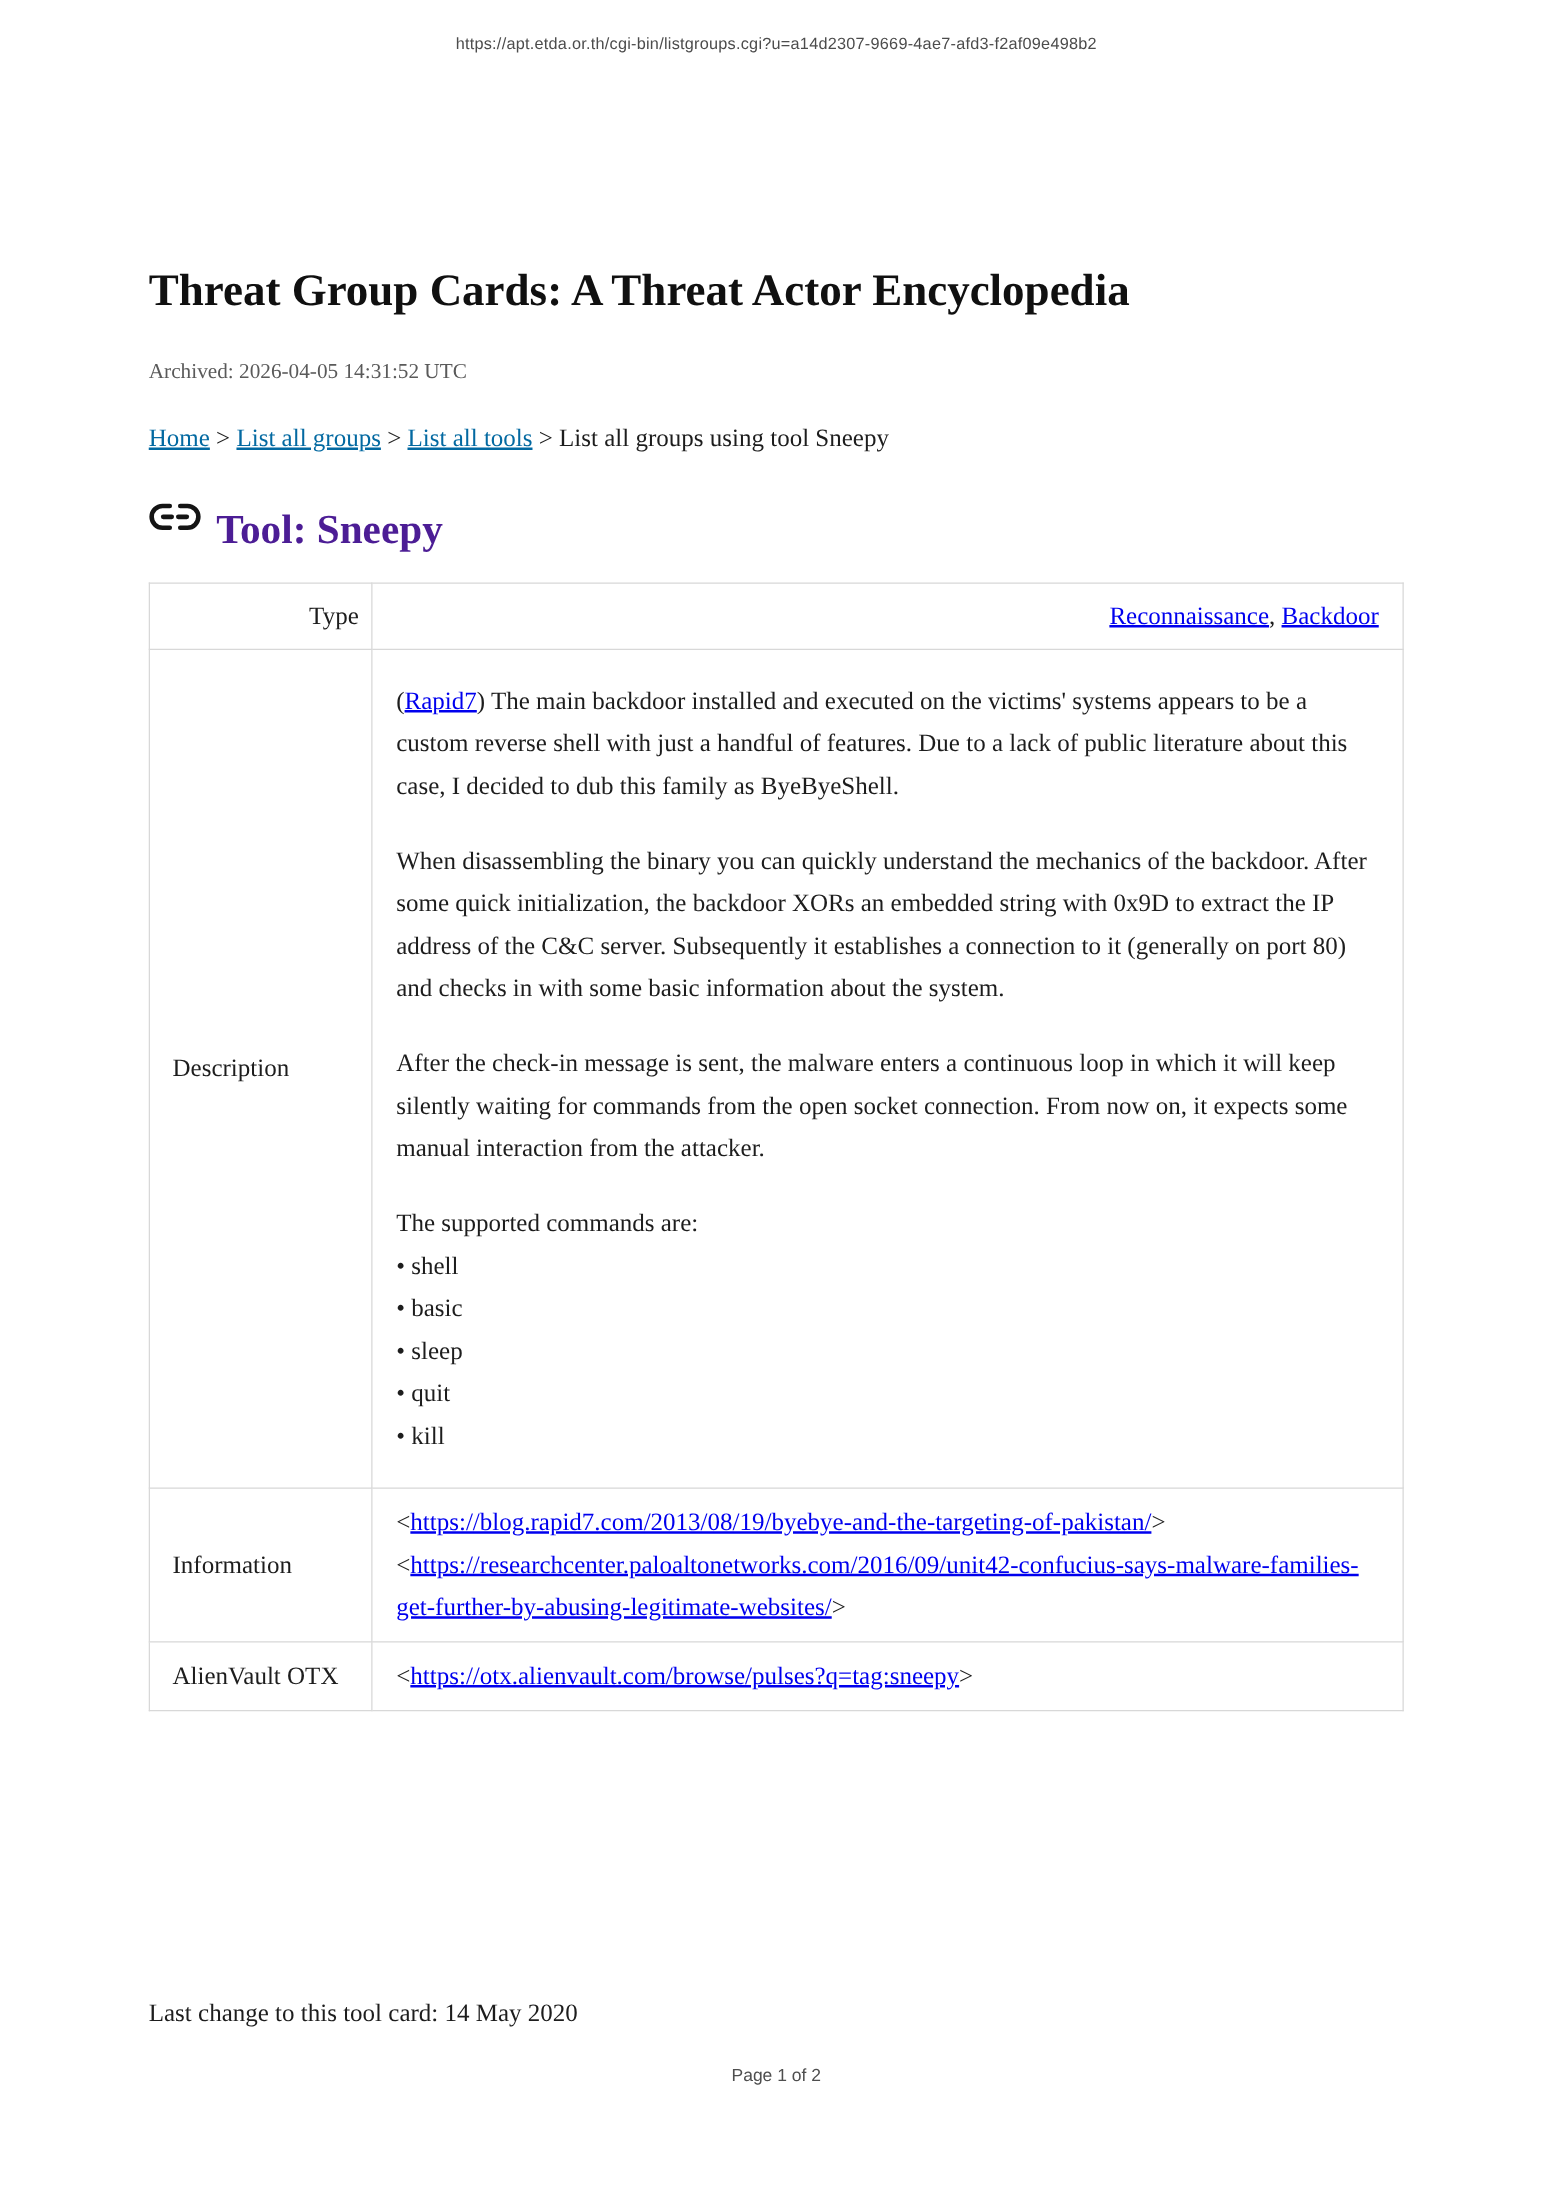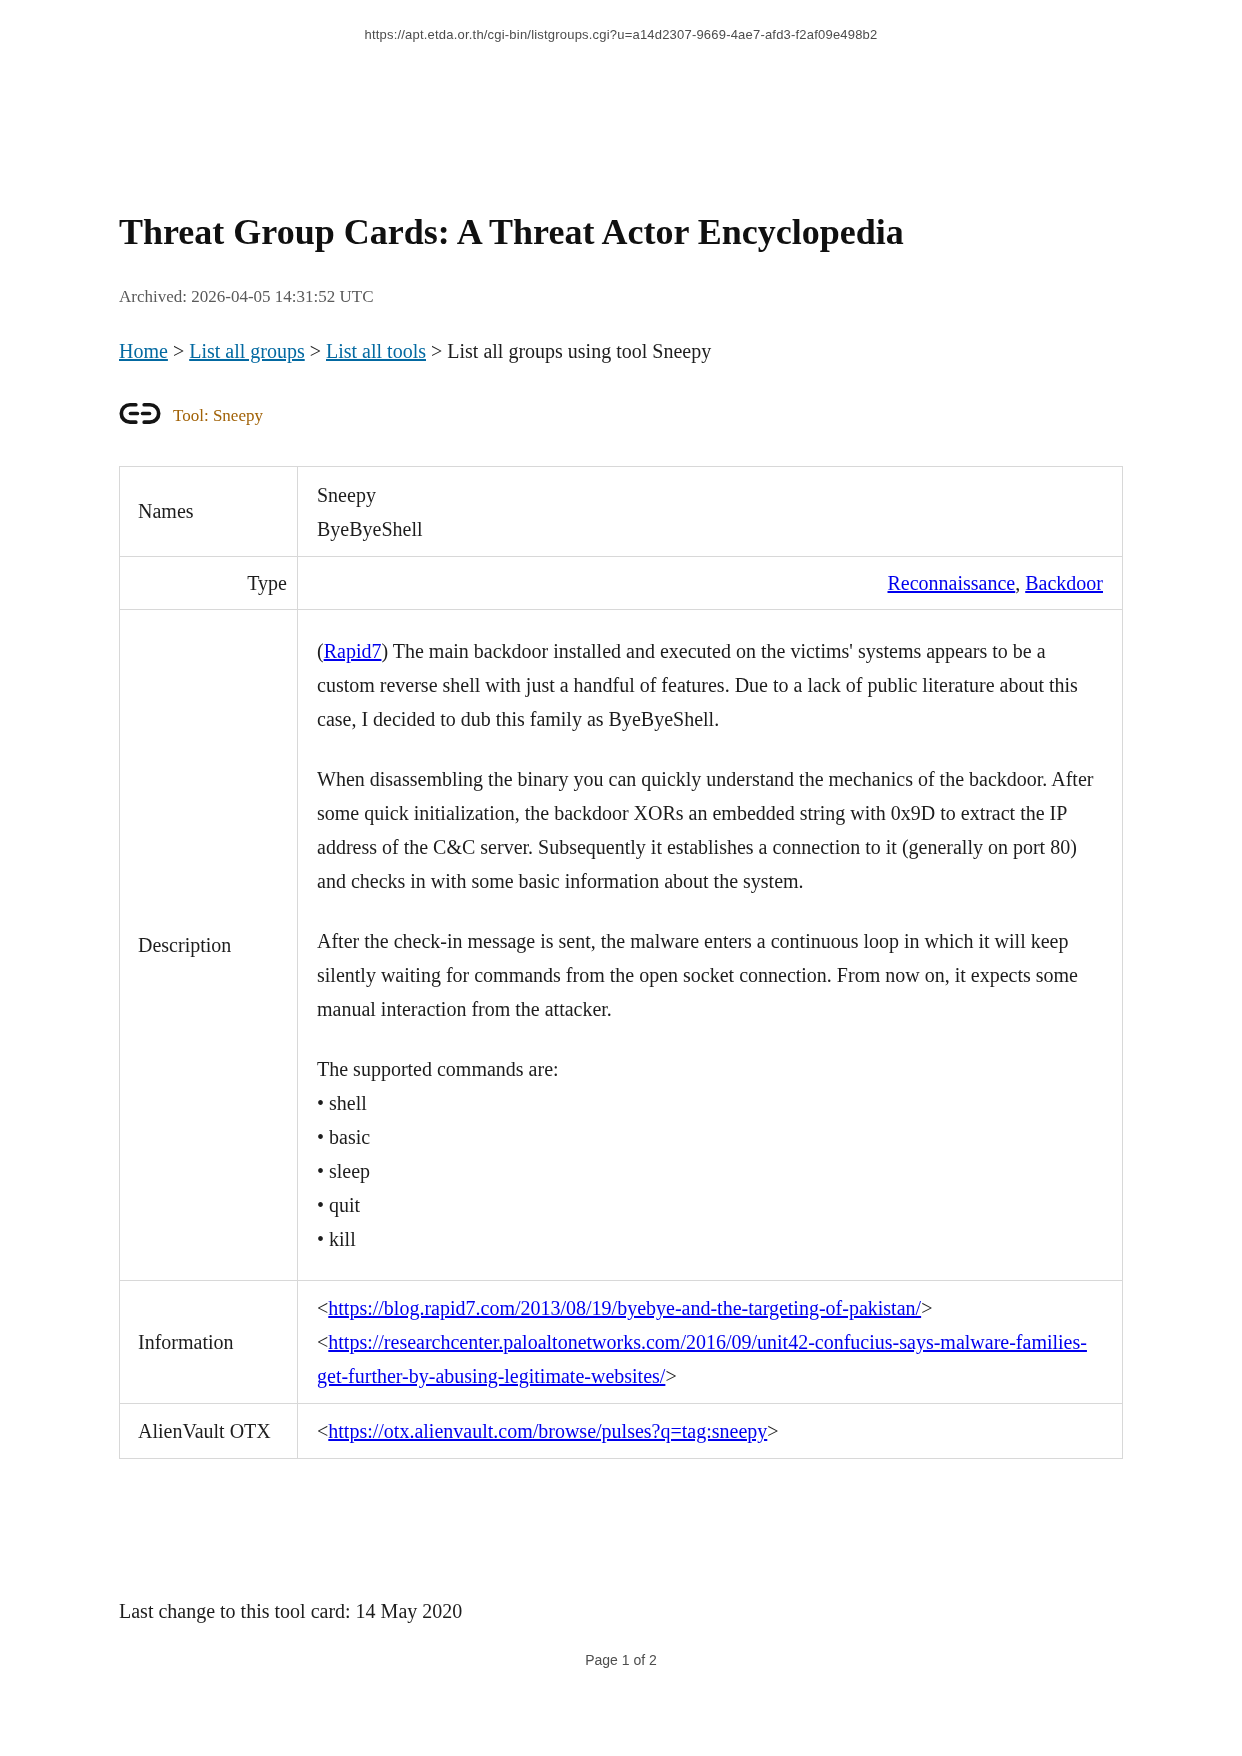--- a/index.html
+++ b/index.html
@@ -34,21 +34,21 @@
   }
   .breadcrumb a { color:#0369a1; }
   .breadcrumb .sep { color:#1d1d1d; }
 
   .tool-heading {
     position:absolute; top:400px; left:119px;
     display:flex; align-items:flex-start;
   }
   .link-icon { width:42px; height:28px; margin-right:12px; flex:0 0 auto; }
   .tool-heading h2 {
-    margin:6px 0 0 0; font-size:17px; font-weight:normal; color:#a16207;
+    margin:6px 0 0 0; font-size:33px; font-weight:bold; color:#4c1d95;
   }
 
   table.card {
     position:absolute; top:466px; left:119px;
     width:1004px; border-collapse:collapse; table-layout:fixed;
   }
   table.card td {
     border:1px solid #d8d8d8;
     vertical-align:middle;
     font-size:20px; color:#1d1d1d;
@@ -98,27 +98,20 @@
     <path d="M16 4.2 H10.5 A8.3 8.3 0 0 0 10.5 20.8 H16" stroke="#141414" stroke-width="3.5" stroke-linecap="round" stroke-linejoin="round"></path>
     <path d="M11 12.5 H17.5" stroke="#141414" stroke-width="3.5" stroke-linecap="round"></path>
     <path d="M24 4.2 H29.5 A8.3 8.3 0 0 1 29.5 20.8 H24" stroke="#141414" stroke-width="3.5" stroke-linecap="round" stroke-linejoin="round"></path>
     <path d="M22.5 12.5 H29" stroke="#141414" stroke-width="3.5" stroke-linecap="round"></path>
   </svg>
   <h2>Tool: Sneepy</h2>
 </div>
 
 <table class="card">
   <tbody>
-      <tr class="row-names">
-    <td class="cell-label">Names</td>
-    <td class="cell-content">
-      <div class="names-line">Sneepy</div>
-      <div class="names-line">ByeByeShell</div>
-    </td>
-  </tr>
   <tr class="row-type">
     <td class="cell-label">Type</td>
     <td class="cell-content">
       <a href="#">Reconnaissance</a><span>, </span><a href="#">Backdoor</a>
     </td>
   </tr>
   <tr class="row-description">
     <td class="cell-label">Description</td>
     <td class="cell-desc">
       <p class="desc-par"><span>(</span><a href="#">Rapid7</a><span>) The main backdoor installed and executed on the victims' systems appears to be a custom reverse shell with just a handful of features. Due to a lack of public literature about this case, I decided to dub this family as ByeByeShell.</span></p>

